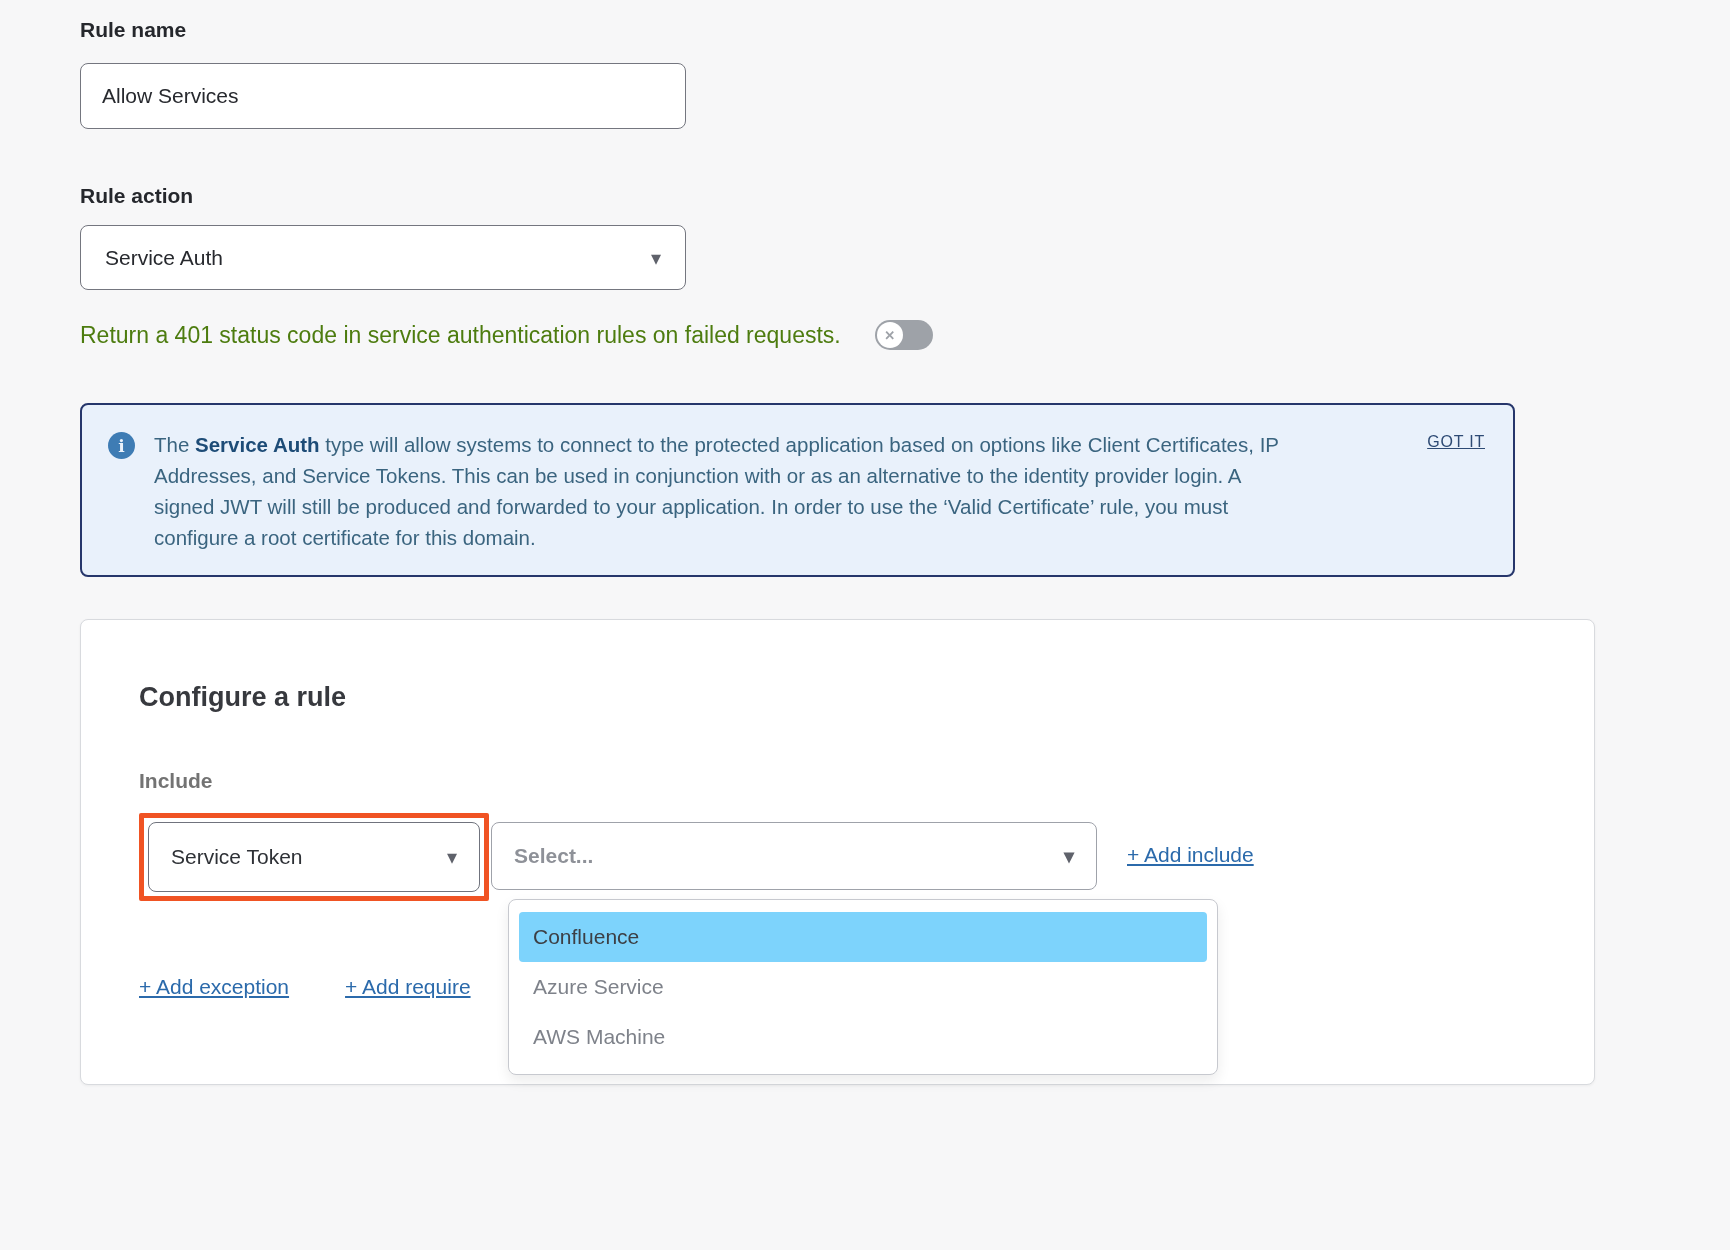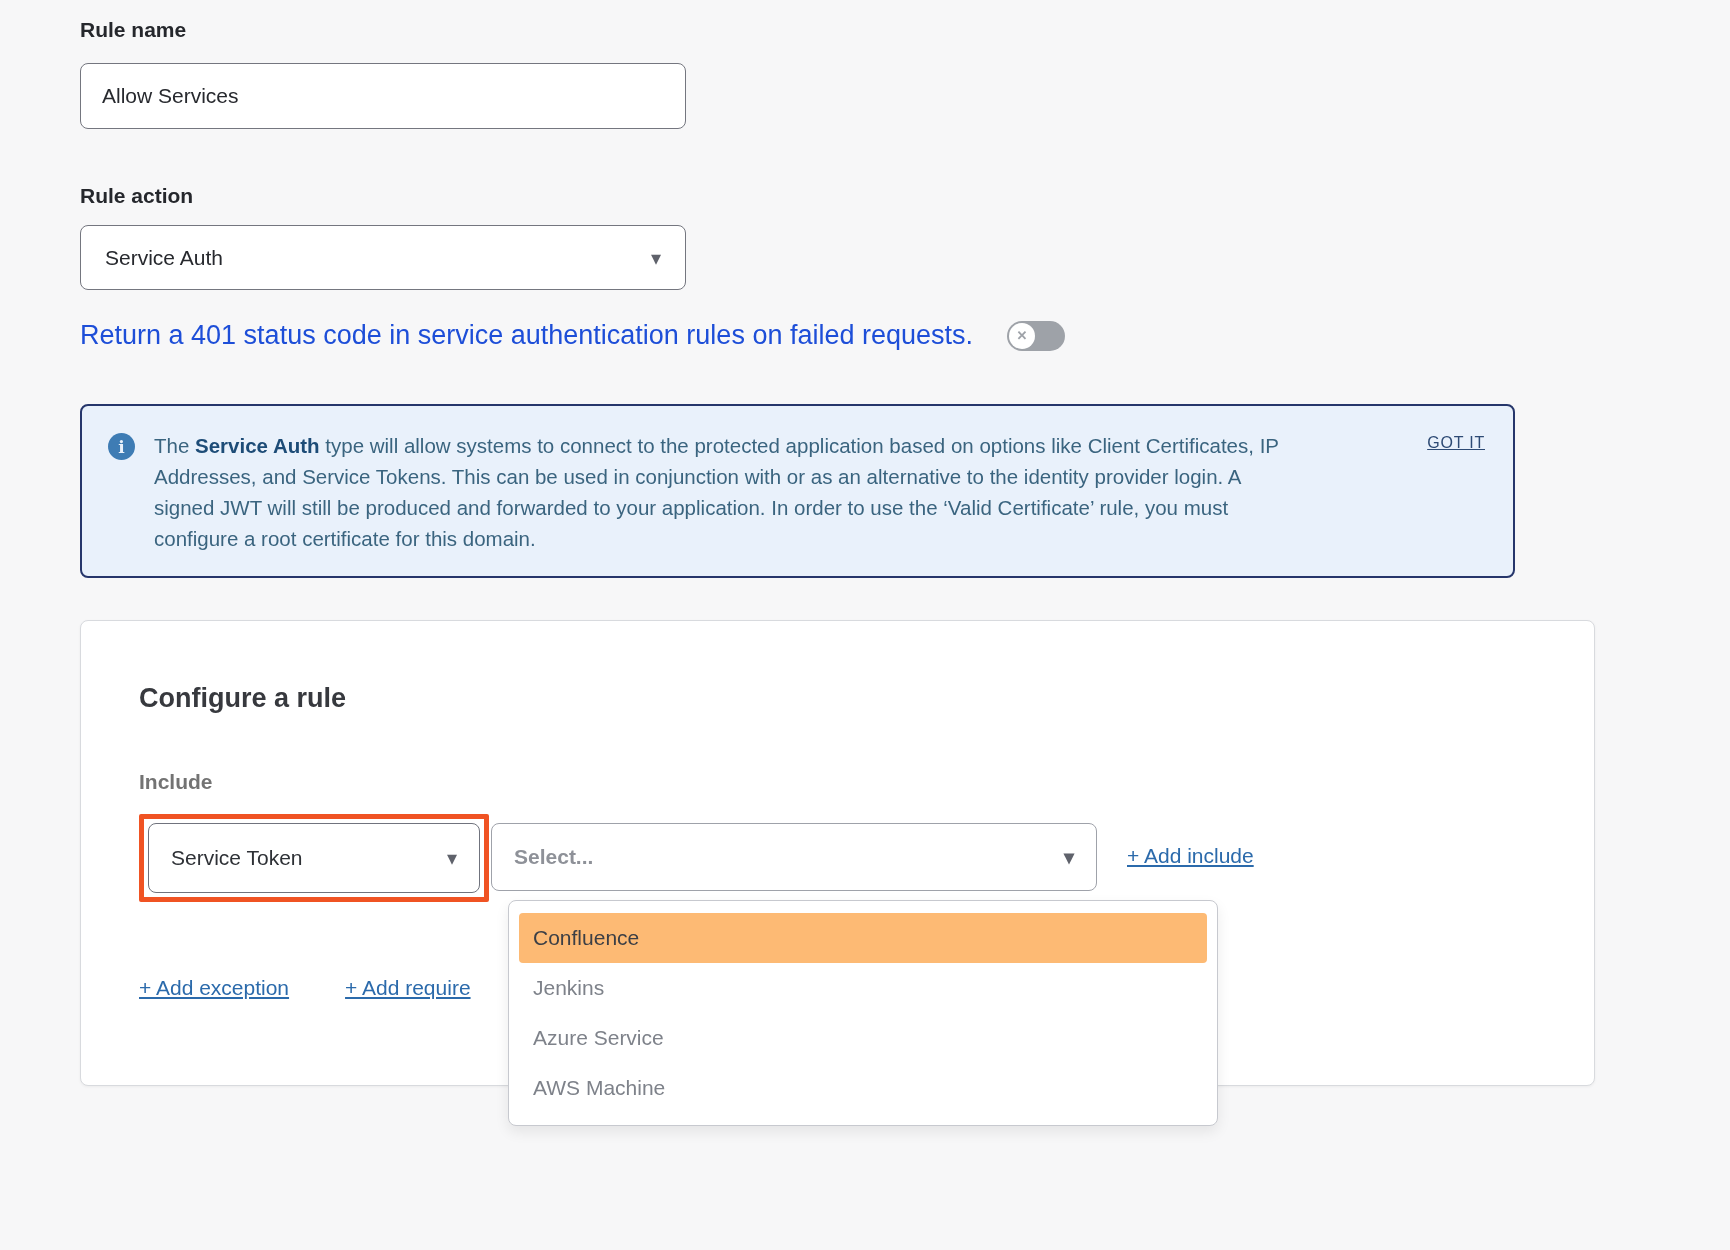--- a/index.html
+++ b/index.html
@@ -25,21 +25,21 @@
   .select-box {
     margin-top:17px; width:606px; height:65px; background:#fff;
     border:1.5px solid #74767f; border-radius:8px;
     display:flex; align-items:center; justify-content:space-between;
     padding:0 24px; font-size:21px; color:#27292e; cursor:pointer;
   }
   .caret { color:#5f626b; font-size:20px; line-height:1; }
 
   .section-label { margin-top:58px; }
   .desc-row { margin-top:30px; display:flex; align-items:center; }
-  .desc-text { font-size:27px; color:#1d4ed8; }
+  .desc-text { font-size:23px; color:#4d7c0f; }
 
   .toggle {
     margin-left:34px; width:58px; height:30px; border-radius:15px;
     background:#9ea2a8; position:relative; cursor:pointer; flex:none;
   }
   .toggle-knob {
     position:absolute; left:2px; top:2px; width:26px; height:26px;
     border-radius:50%; background:#fff; display:flex;
     align-items:center; justify-content:center;
     color:#9ea2a8; font-size:13px; font-weight:bold;
@@ -97,21 +97,21 @@
   .dropdown-menu {
     position:absolute; left:369px; top:86px; width:710px;
     background:#fff; border:1.5px solid #c7c9cf; border-radius:8px;
     box-shadow:0 6px 14px rgba(0,0,0,0.08);
     padding:12px 10px; z-index:20;
   }
   .menu-item {
     height:50px; display:flex; align-items:center; padding:0 14px;
     font-size:21px; color:#7e828a; border-radius:4px; cursor:pointer;
   }
-  .menu-item.highlighted { background:#fdba74; color:#3c3f45; }
+  .menu-item.highlighted { background:#7dd3fc; color:#3c3f45; }
 </style>
 </head>
 <body>
 
 <div class="content">
 
   <div class="field-label">Rule name</div>
   <input class="text-input" type="text" value="Allow Services" style="">
 
   <div class="field-label section-label" style="margin-top:55px;">Rule action</div>
@@ -147,21 +147,20 @@
 
       <div class="rb-select value-select">
         <span class="placeholder">Select...</span>
         <span class="caret">▾</span>
       </div>
 
       <span class="inline-link add-include">+ Add include</span>
 
       <div class="dropdown-menu">
           <div class="menu-item highlighted">Confluence</div>
-          <div class="menu-item">Jenkins</div>
           <div class="menu-item">Azure Service</div>
           <div class="menu-item">AWS Machine</div>
         </div>
     </div>
 
     <div class="links-row">
       <span class="inline-link">+ Add exception</span>
       <span class="inline-link">+ Add require</span>
     </div>
   </div>

